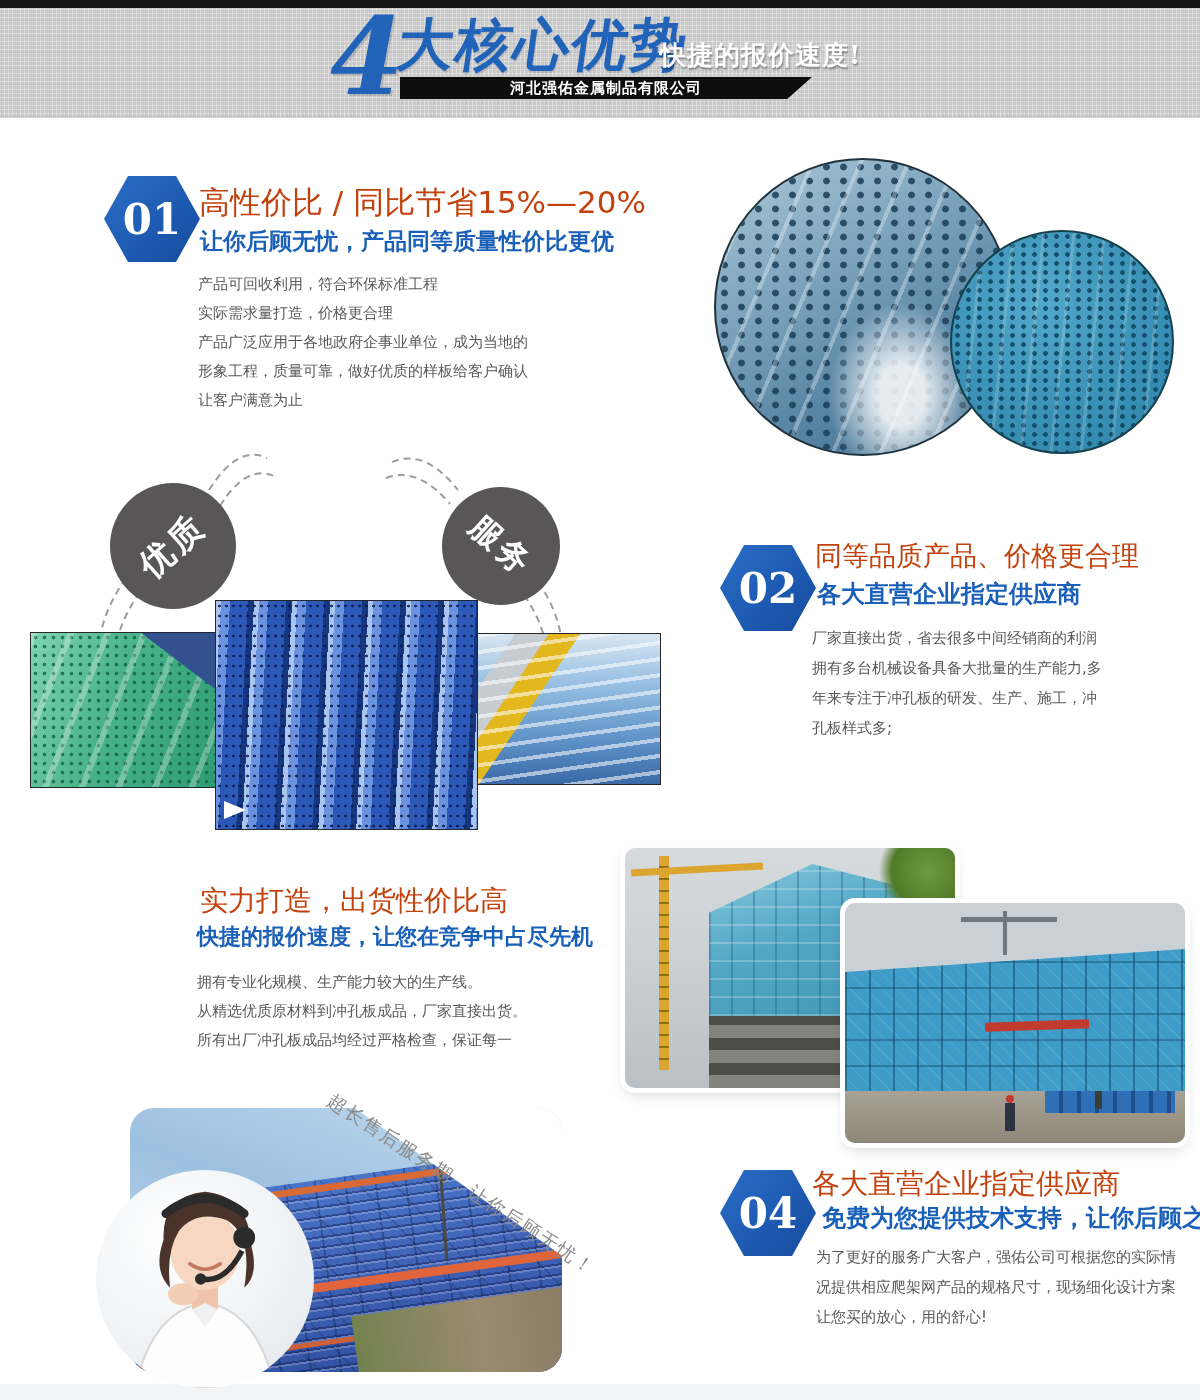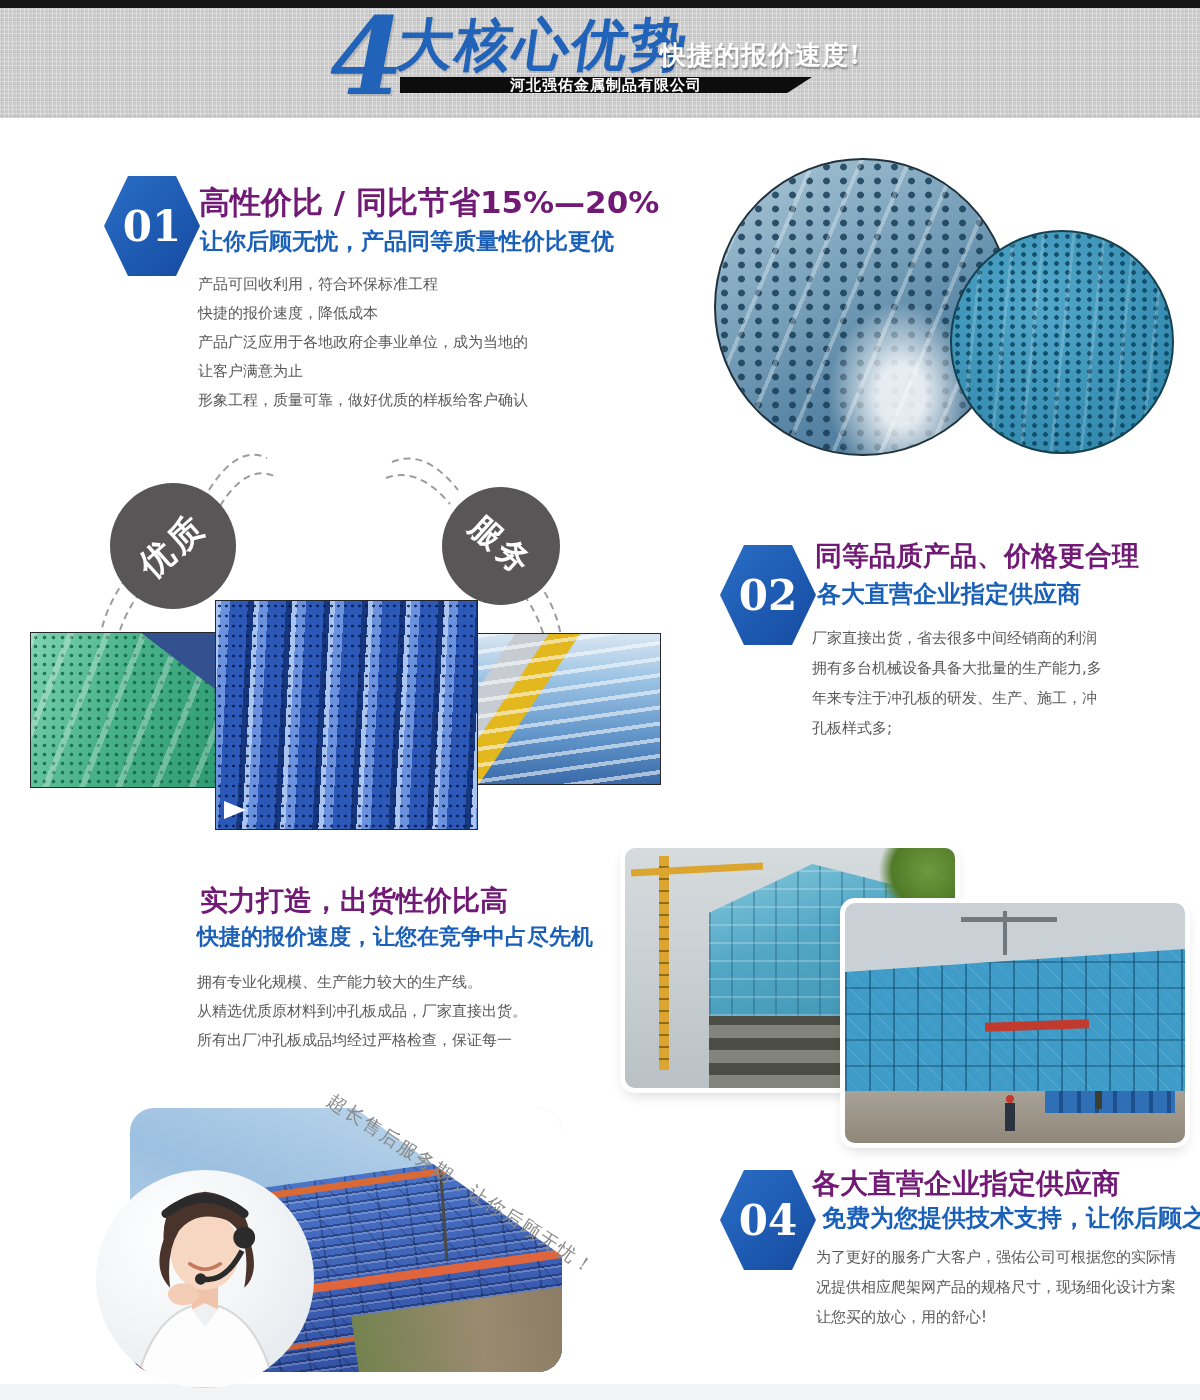--- a/index.html
+++ b/index.html
@@ -14,37 +14,37 @@
       repeating-linear-gradient(0deg, rgba(0,0,0,.05) 0 2px, transparent 2px 16px),
       repeating-linear-gradient(90deg, rgba(0,0,0,.05) 0 2px, transparent 2px 16px);}
   .topstrip{position:absolute;left:0;top:0;width:1200px;height:8px;background:#161616;}
   .big4{position:absolute;left:330px;top:4px;font-family:"DejaVu Serif",serif;font-style:italic;
         font-weight:bold;font-size:106px;line-height:1;color:#2063b8;text-shadow:2px 2px 0 rgba(0,0,0,.12);}
   .header-title{position:absolute;left:398px;top:16px;font-family:"DejaVu Serif",serif;font-weight:bold;
         font-size:56px;line-height:1;color:#2063b8;transform:skewX(-8deg);letter-spacing:2px;
         text-shadow:1px 2px 0 rgba(0,0,0,.10);}
   .header-slogan{position:absolute;left:660px;top:38px;font-family:"DejaVu Serif",serif;font-weight:bold;
         font-size:26px;color:#ffffff;letter-spacing:1px;text-shadow:1px 2px 2px rgba(0,0,0,.35);}
-  .ribbon{position:absolute;left:400px;top:77px;width:412px;height:16px;background:#0d0d0d;
+  .ribbon{position:absolute;left:400px;top:77px;width:412px;height:22px;background:#0d0d0d;
         clip-path:polygon(0 0,100% 0,94% 100%,0 100%);display:flex;align-items:center;justify-content:center;}
   .ribbon span{color:#fff;font-size:15px;font-weight:bold;letter-spacing:1px;}
 
   
-  .hex{position:absolute;width:96px;height:100px;
+  .hex{position:absolute;width:96px;height:86px;
        clip-path:polygon(25% 0,75% 0,100% 50%,75% 100%,25% 100%,0 50%);
        background:linear-gradient(135deg,#2a6ec6 0%,#1b55ac 70%,#164a9c 100%);
        display:flex;align-items:center;justify-content:center;text-align:center;}
   .hex span{color:#fff;font-family:"DejaVu Serif",serif;font-weight:bold;font-size:42px;}
   .hex1{left:104px;top:176px;}
   .hex2{left:720px;top:545px;}
   .hex3{left:104px;top:876px;}
   .hex4{left:720px;top:1170px;}
 
   
-  .sec-title{position:absolute;color:#701a75;font-weight:bold;white-space:nowrap;}
+  .sec-title{position:absolute;color:#c2410c;font-weight:normal;white-space:nowrap;}
   .t1{left:199px;top:182px;font-size:31px;font-family:"DejaVu Sans",sans-serif;}
   .t2{left:815px;top:538px;font-size:27px;font-family:"DejaVu Serif",serif;}
   .t3{left:200px;top:882px;font-size:28px;font-family:"DejaVu Serif",serif;}
   .t4{left:812px;top:1165px;font-size:28px;font-family:"DejaVu Serif",serif;}
   .sec-sub{position:absolute;color:#1a60b8;font-weight:bold;font-family:"DejaVu Serif",serif;white-space:nowrap;}
   .s1{left:200px;top:226px;font-size:23px;}
   .s2{left:817px;top:578px;font-size:24px;}
   .s3{left:197px;top:922px;font-size:22px;}
   .s4{left:822px;top:1202px;font-size:24px;}
   .sec-body{position:absolute;color:#595959;font-size:15px;line-height:29px;}
@@ -189,24 +189,24 @@
     </div>
   </div>
 
   <div class="hex hex1">
     <span>01</span>
   </div>
   <div class="sec-title t1">高性价比 / 同比节省15%—20%</div>
   <div class="sec-sub s1">让你后顾无忧，产品同等质量性价比更优</div>
   <div class="sec-body b1">
     <span class="bl">产品可回收利用，符合环保标准工程</span>
-    <span class="bl">快捷的报价速度，降低成本</span>
+    <span class="bl">实际需求量打造，价格更合理</span>
     <span class="bl">产品广泛应用于各地政府企事业单位，成为当地的</span>
+    <span class="bl">形象工程，质量可靠，做好优质的样板给客户确认</span>
     <span class="bl">让客户满意为止</span>
-    <span class="bl">形象工程，质量可靠，做好优质的样板给客户确认</span>
   </div>
 
   <div class="circ circ-big">
     <div class="dots"></div>
     <div class="streaks"></div>
     <div class="glare"></div>
   </div>
   <div class="circ circ-small">
     <div class="dots"></div>
     <div class="streaks"></div>

